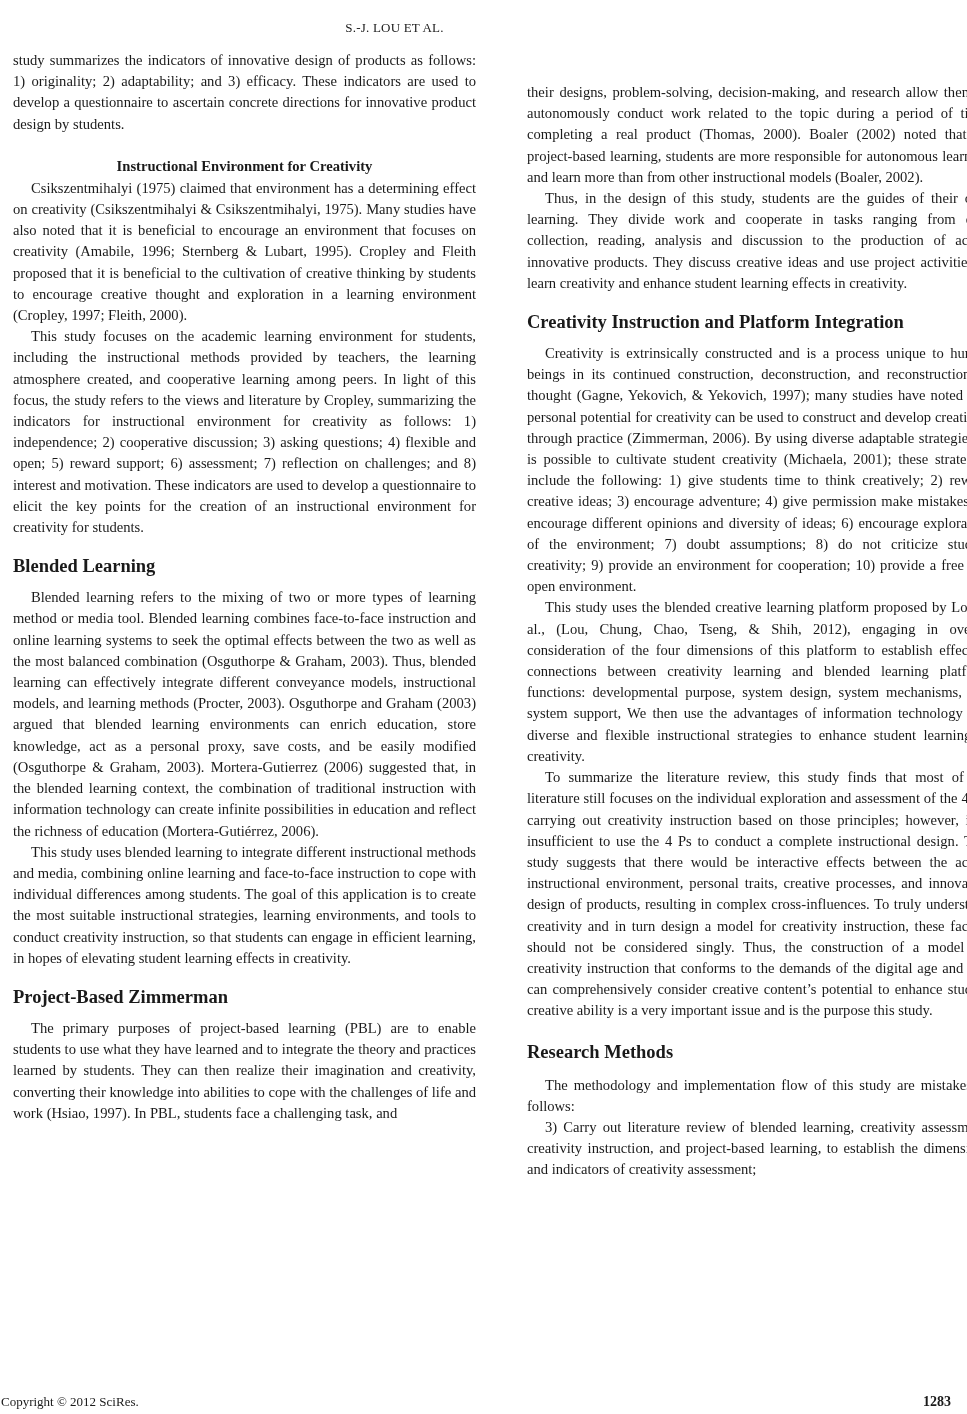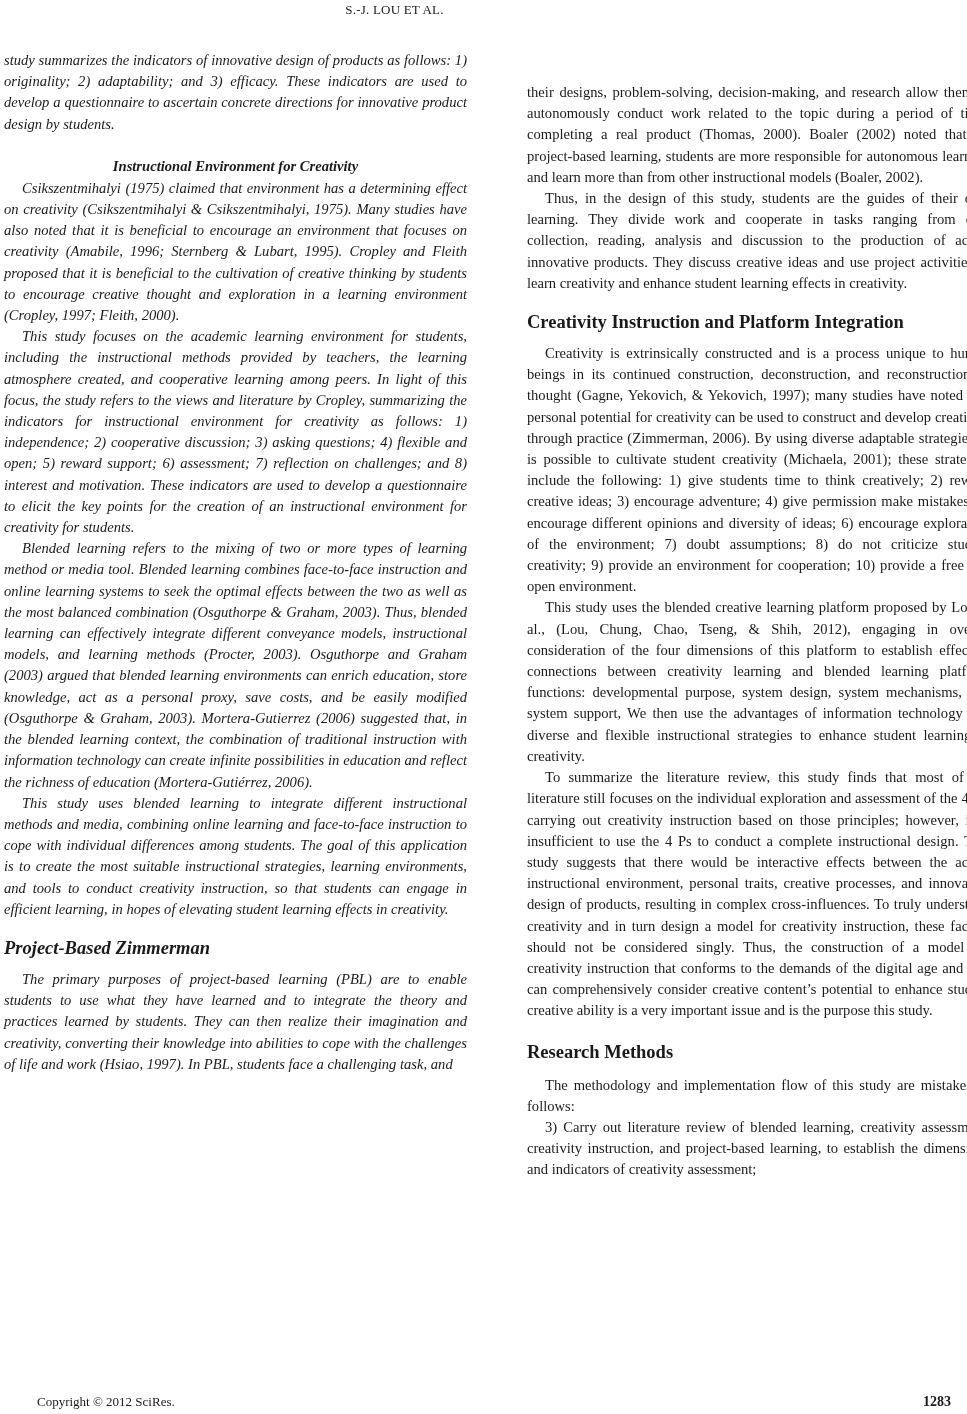--- a/index.html
+++ b/index.html
@@ -2,49 +2,50 @@
 <html><head>
 <meta charset="utf-8">
 <style>
   html, body { margin: 0; padding: 0; background: #ffffff; }
   body {
     width: 967px; height: 1414px; position: relative; overflow: hidden;
     font-family: "Liberation Serif", "DejaVu Serif", serif;
     color: #1a1a1a;
   }
   .running-head {
-    position: absolute; top: 2px; left: 0; width: 789px; text-align: center;
+    position: absolute; top: 20px; left: 0; width: 789px; text-align: center;
     font-size: 13px; letter-spacing: 0.2px;
   }
   .column {
     position: absolute; top: 50px; width: 463px;
     font-size: 14.6px; line-height: 21.2px;
   }
-  .col-left { left: 4px; font-style: italic; }
+  .col-left { left: 13px; }
   .col-right { left: 527px; margin-top: 32px; }
   p { margin: 0; text-align: justify; text-indent: 18px; hyphens: none; }
   p.noindent { text-indent: 0; }
   .sub-heading { font-weight: bold; font-size: 14.6px; margin: 20px 0 1px 0; line-height: 21px; }
   .sec-heading { font-weight: bold; font-size: 18.5px; margin: 17px 0 10px 0; line-height: 22px; }
   .sec-heading.centered { text-align: left; margin-top: 19px; margin-bottom: 12px; }
-  .footer-left { position: absolute; left: 1px; top: 1394px; font-size: 13px; margin-left: 36px; }
+  .footer-left { position: absolute; left: 1px; top: 1394px; font-size: 13px; }
   .footer-right { position: absolute; right: 16px; top: 1394px; font-size: 14px; font-weight: bold; }
 </style>
 </head>
 <body>
 
 <div class="running-head">S.-J. LOU    ET    AL.</div>
 
 <div class="column col-left">
   <p class="noindent">study summarizes the indicators of innovative design of products as follows: 1) originality; 2) adaptability; and 3) efficacy. These indicators are used to develop a questionnaire to ascertain concrete directions for innovative product design by students.</p>
 
   <div class="sub-heading" style="margin-top:21px;text-align:center;">Instructional Environment for Creativity</div>
   <p>Csikszentmihalyi (1975) claimed that environment has a determining effect on creativity (Csikszentmihalyi &amp; Csikszentmihalyi, 1975). Many studies have also noted that it is beneficial to encourage an environment that focuses on creativity (Amabile, 1996; Sternberg &amp; Lubart, 1995). Cropley and Fleith proposed that it is beneficial to the cultivation of creative thinking by students to encourage creative thought and exploration in a learning environment (Cropley, 1997; Fleith, 2000).</p>
   <p>This study focuses on the academic learning environment for students, including the instructional methods provided by teachers, the learning atmosphere created, and cooperative learning among peers. In light of this focus, the study refers to the views and literature by Cropley, summarizing the indicators for instructional environment for creativity as follows: 1) independence; 2) cooperative discussion; 3) asking questions; 4) flexible and open; 5) reward support; 6) assessment; 7) reflection on challenges; and 8) interest and motivation. These indicators are used to develop a questionnaire to elicit the key points for the creation of an instructional environment for creativity for students.</p>
 
+  <div class="sec-heading">Blended Learning</div>
   <p>Blended learning refers to the mixing of two or more types of learning method or media tool. Blended learning combines face-to-face instruction and online learning systems to seek the optimal effects between the two as well as the most balanced combination (Osguthorpe &amp; Graham, 2003). Thus, blended learning can effectively integrate different conveyance models, instructional models, and learning methods (Procter, 2003). Osguthorpe and Graham (2003) argued that blended learning environments can enrich education, store knowledge, act as a personal proxy, save costs, and be easily modified (Osguthorpe &amp; Graham, 2003). Mortera-Gutierrez (2006) suggested that, in the blended learning context, the combination of traditional instruction with information technology can create infinite possibilities in education and reflect the richness of education (Mortera-Gutiérrez, 2006).</p>
   <p>This study uses blended learning to integrate different instructional methods and media, combining online learning and face-to-face instruction to cope with individual differences among students. The goal of this application is to create the most suitable instructional strategies, learning environments, and tools to conduct creativity instruction, so that students can engage in efficient learning, in hopes of elevating student learning effects in creativity.</p>
 
   <div class="sec-heading">Project-Based Zimmerman</div>
   <p>The primary purposes of project-based learning (PBL) are to enable students to use what they have learned and to integrate the theory and practices learned by students. They can then realize their imagination and creativity, converting their knowledge into abilities to cope with the challenges of life and work (Hsiao, 1997). In PBL, students face a challenging task, and</p>
 </div>
 
 <div class="column col-right">
   <p class="noindent">their designs, problem-solving, decision-making, and research allow them to autonomously conduct work related to the topic during a period of time, completing a real product (Thomas, 2000). Boaler (2002) noted that, in project-based learning, students are more responsible for autonomous learning and learn more than from other instructional models (Boaler, 2002).</p>
   <p>Thus, in the design of this study, students are the guides of their own learning. They divide work and cooperate in tasks ranging from data collection, reading, analysis and discussion to the production of actual innovative products. They discuss creative ideas and use project activities to learn creativity and enhance student learning effects in creativity.</p>

